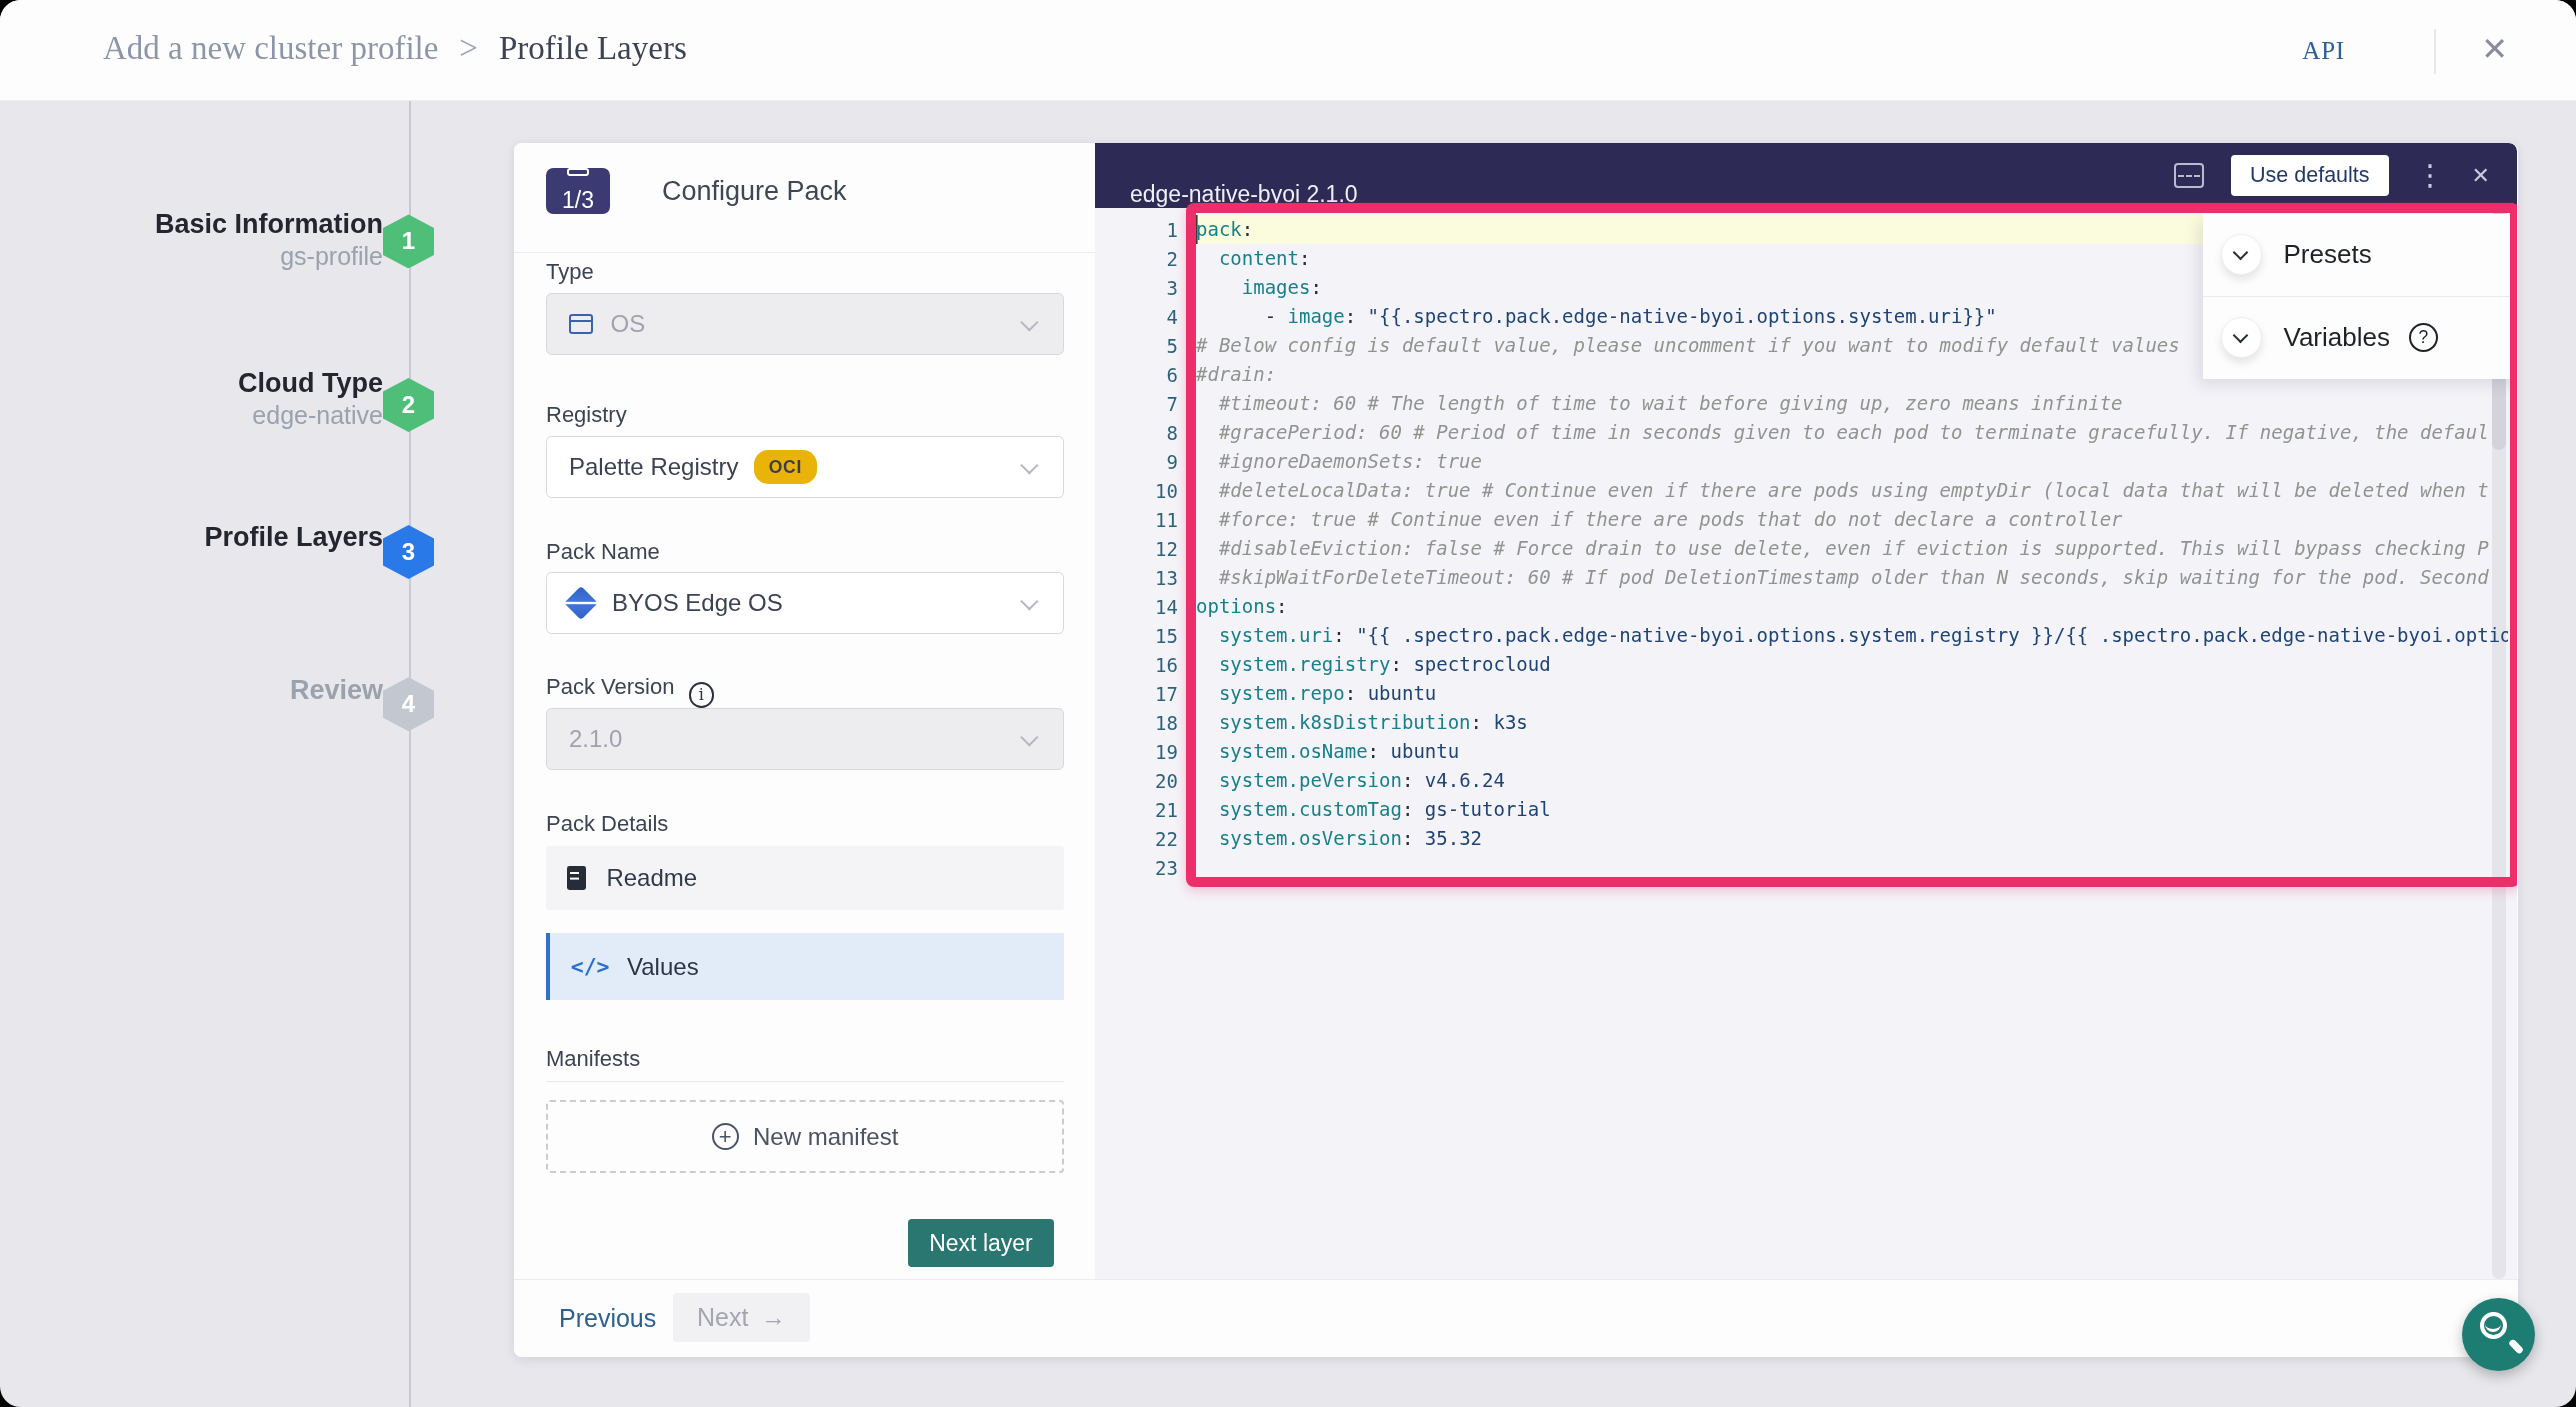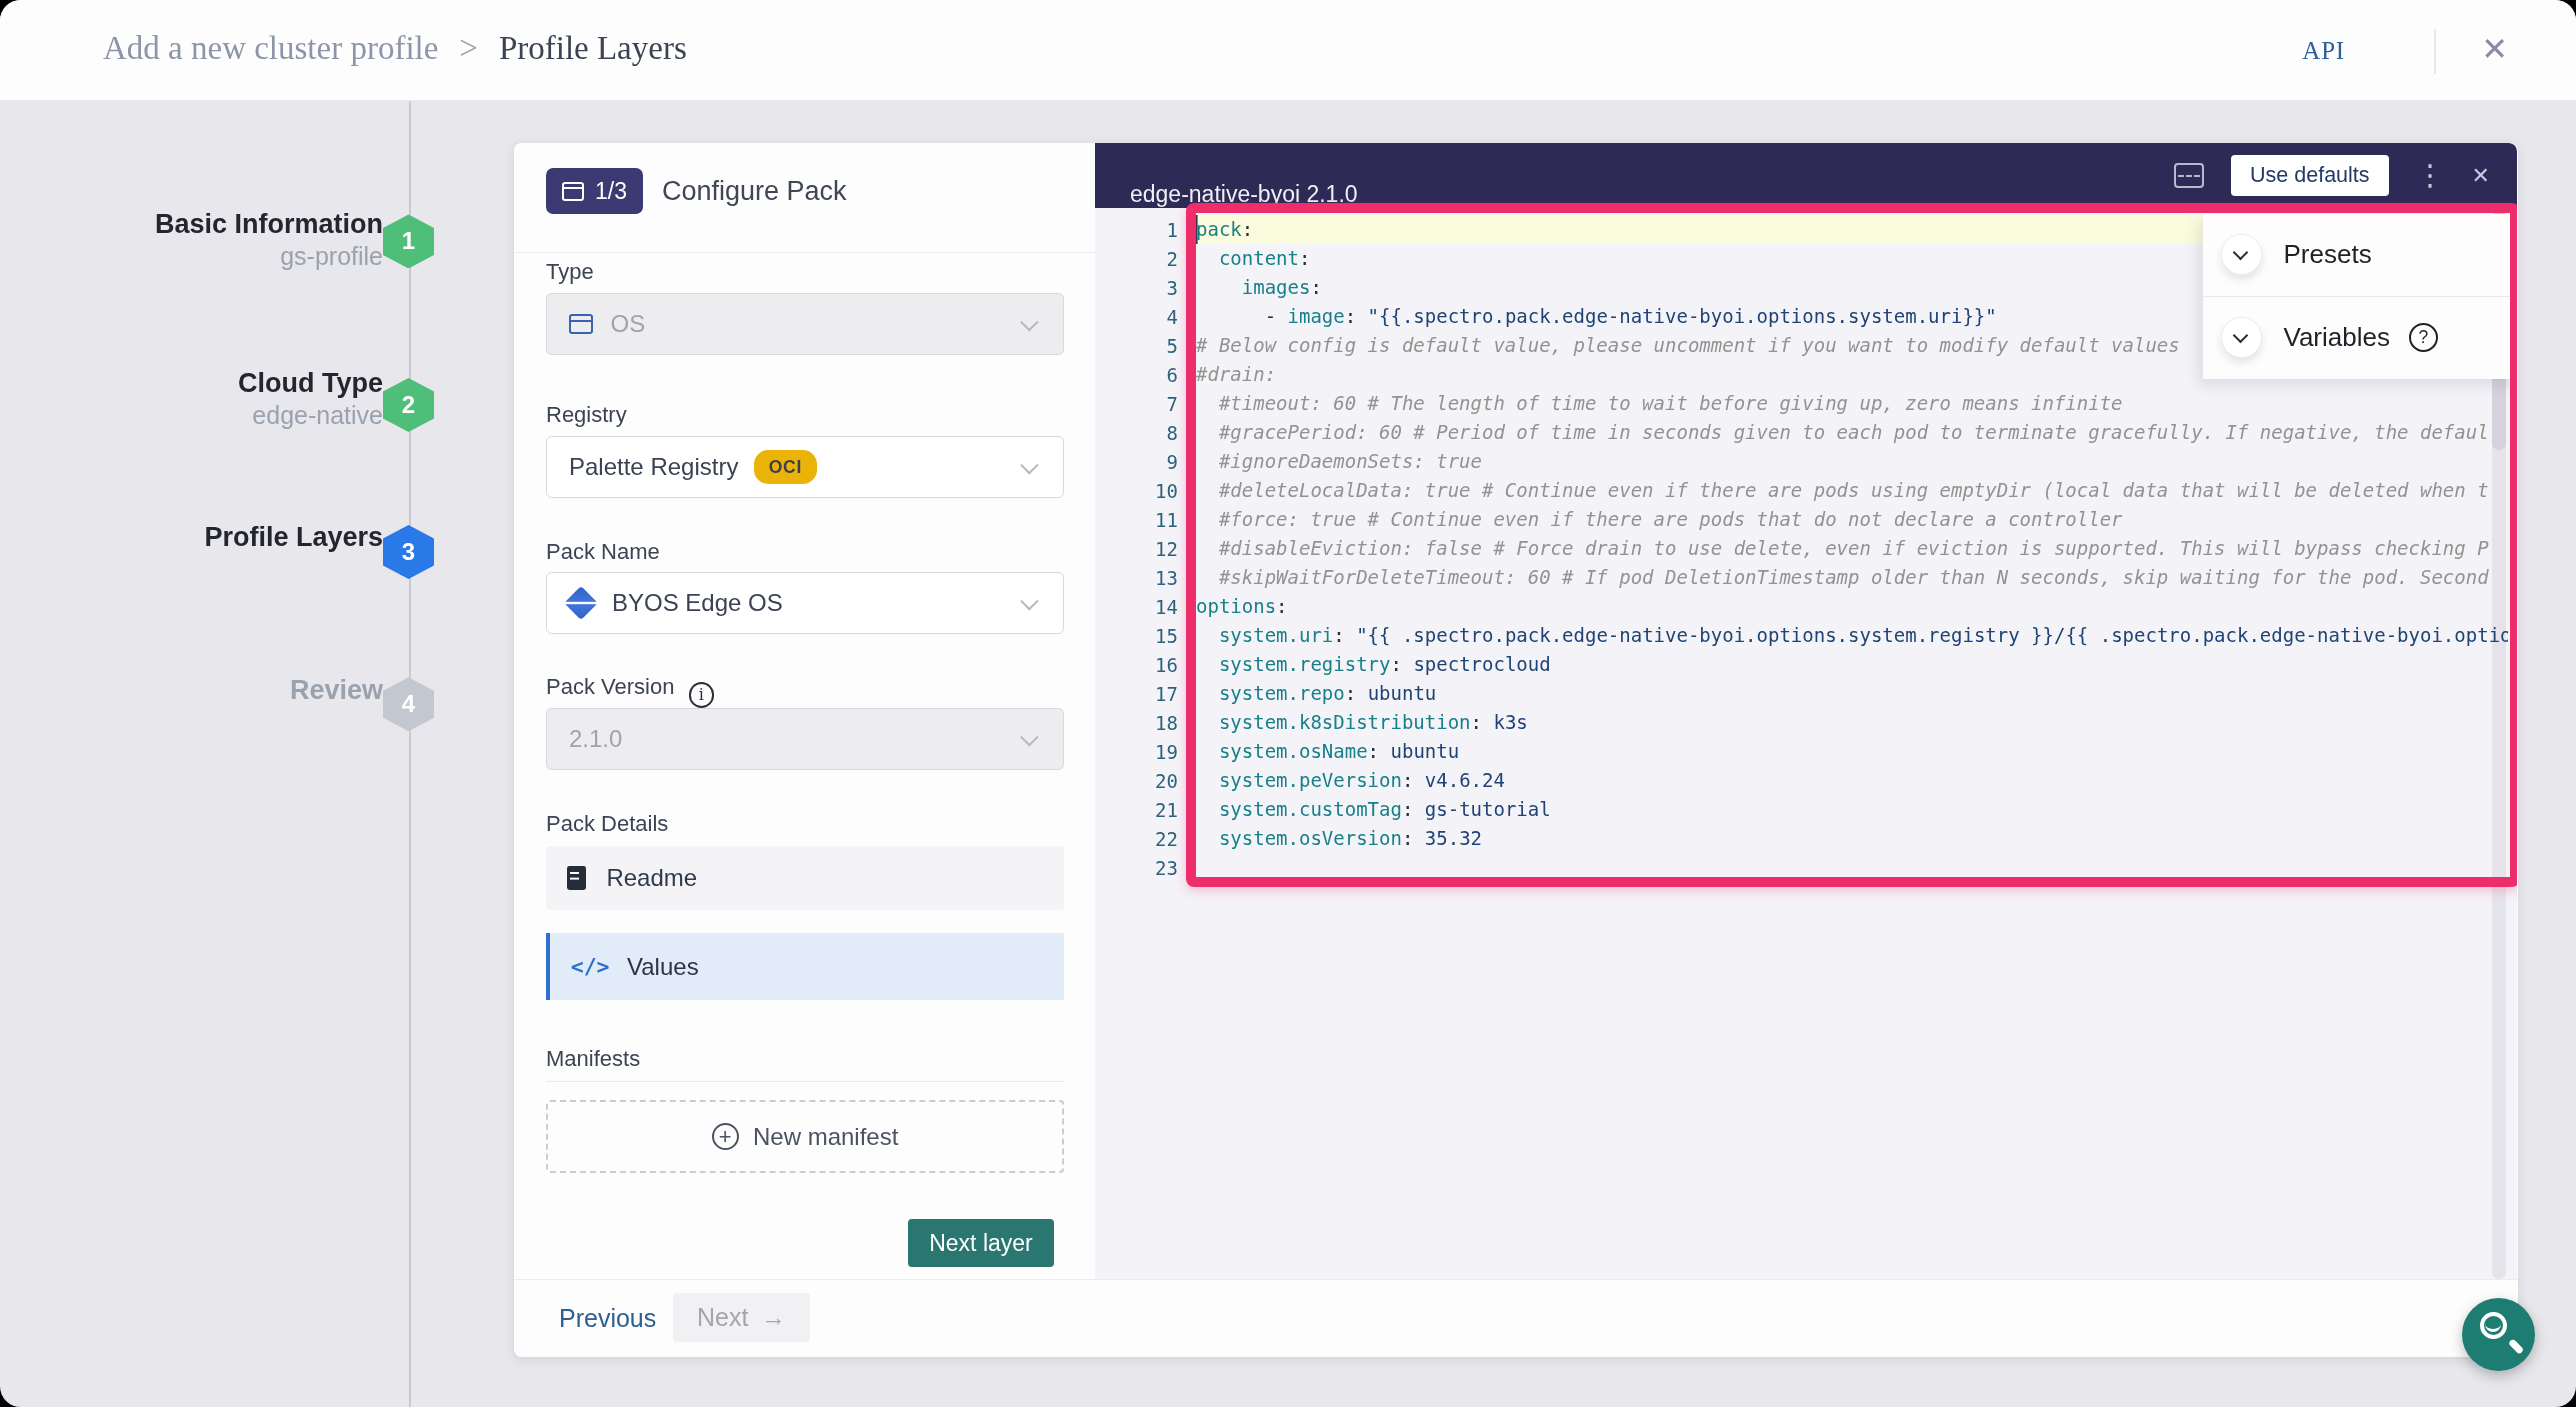--- a/index.html
+++ b/index.html
@@ -29,21 +29,21 @@
   .hex.done { background:#4fbe79; }
   .hex.active { background:#2a79e8; }
   .hex.pending { background:#c3c7d0; }
 
   
   .card { position:absolute; left:514px; top:143px; width:2004px; height:1214px; background:#fdfdfe; border-radius:8px; box-shadow:0 2.4px 11px rgba(40,40,70,0.10); }
 
   
   .form-panel { position:absolute; left:0; top:0; width:581px; height:1136px; background:#fdfdfe; border-radius:8px 0 0 0; }
   .fp-header { position:absolute; left:0; top:0; width:581px; height:110px; border-bottom:1.6px solid #ececf2; }
-  .step-badge { position:absolute; left:32px; top:25.4px; height:46px; padding:0 16px; background:#3b3a72; border-radius:7.2px; display:flex; align-items:center; gap:11px; color:#fff; font-size:23px; }
+  .step-badge { position:absolute; left:32px; top:25.4px; height:46px; padding:0 16px; background:#3b3a72; border-radius:7.2px; display:flex; align-items:center; gap:11px; color:#fff; font-size:23px;flex-direction:column; }
   .win-icon-w { width:22px; height:19px; border:2.4px solid #fff; border-radius:3.2px; position:relative; }
   .win-icon-w::before { content:""; position:absolute; left:0; top:3.2px; width:100%; border-top:2.4px solid #fff; }
   .fp-title { position:absolute; left:148px; top:33px; font-size:27px; color:#3f4654; }
 
   .f-label { position:absolute; left:32px; font-size:22px; color:#3c4352; }
   .f-select { position:absolute; left:32px; width:518px; height:62px; background:#fff; border:1.6px solid #d8d7de; border-radius:5.6px; display:flex; align-items:center; padding-left:22px; font-size:24px; color:#3b4252; cursor:pointer; }
   .f-select.disabled { background:#ededf0; color:#a2a2ae; cursor:default; }
   .chev { position:absolute; right:27px; top:50%; width:12.7px; height:12.7px; border-right:2.4px solid #b6b6c2; border-bottom:2.4px solid #b6b6c2; transform:translateY(-65%) rotate(45deg); }
   .win-icon-b { width:24px; height:20.7px; border:2.4px solid #3a62b0; border-radius:3.2px; position:relative; margin-right:17.5px; flex:none; }
   .win-icon-b::before { content:""; position:absolute; left:0; top:4px; width:100%; border-top:2.4px solid #3a62b0; }

